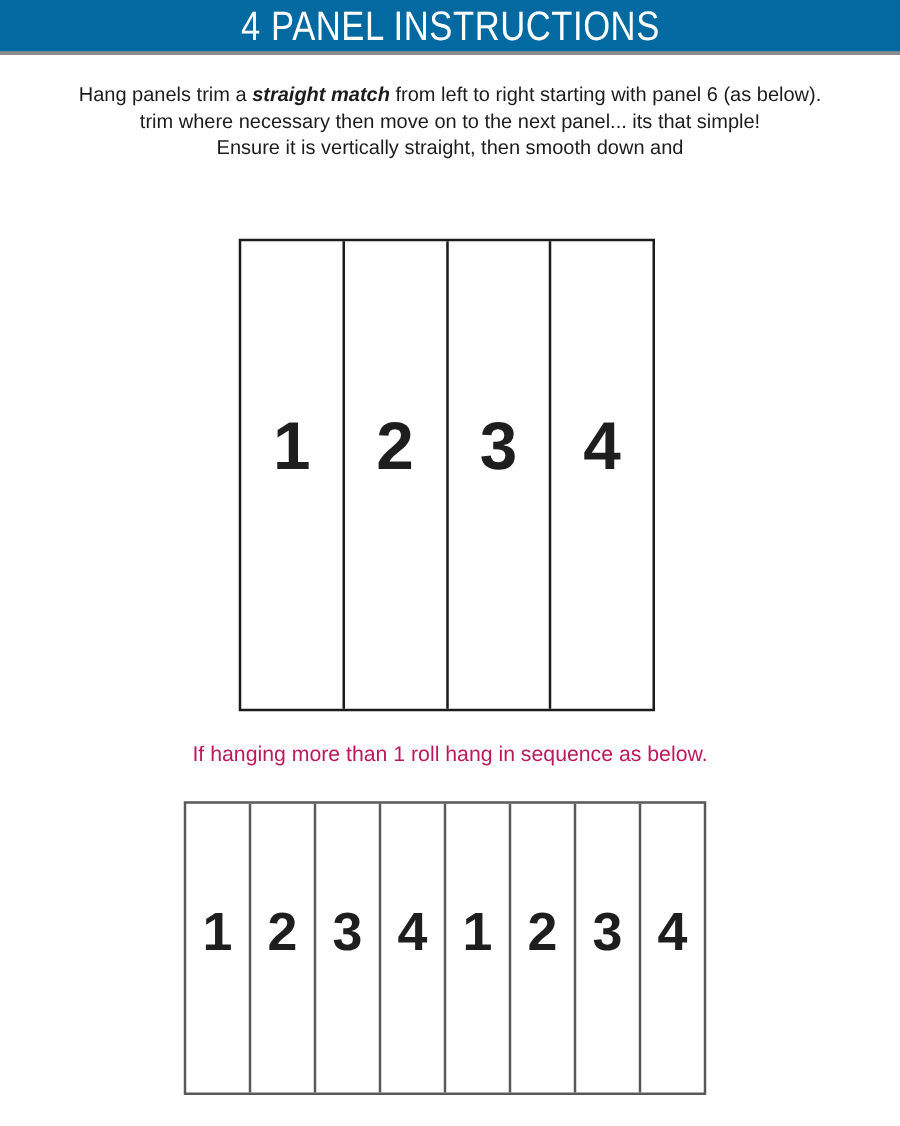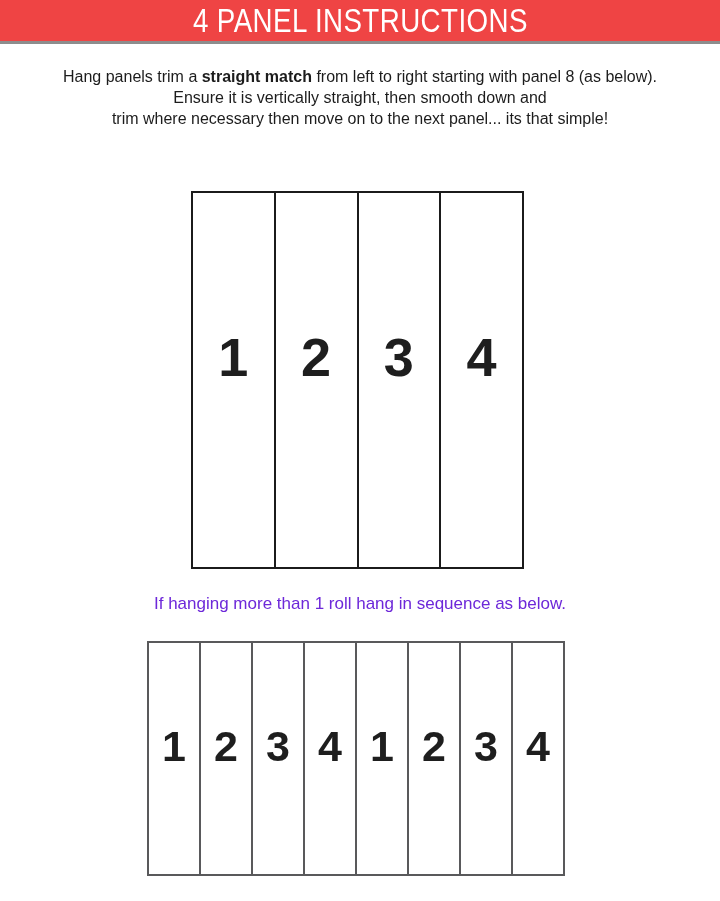--- a/index.html
+++ b/index.html
@@ -9,21 +9,21 @@
     height: 901px;
     background: #ffffff;
     font-family: "Liberation Sans", sans-serif;
     overflow: hidden;
   }
   .header {
     position: absolute;
     top: 0; left: 0; right: 0;
     height: 44px;
     box-sizing: border-box;
-    background: #ef4444;
+    background: #0369a1;
     border-bottom: 3px solid #8d8d8d;
     display: flex;
     align-items: center;
     justify-content: center;
   }
   .title {
     display: inline-block;
     color: #ffffff;
     font-size: 33px;
     font-weight: 400;
@@ -34,21 +34,21 @@
   }
   .intro {
     position: absolute;
     top: 66px; left: 0; right: 0;
     text-align: center;
     font-size: 16px;
     line-height: 21px;
     color: #1c1c1c;
   }
   .intro .line { display: block; }
-  .intro b { font-weight: bold; }
+  .intro b { font-weight: bold; font-style: italic; }
   .diagram1 {
     position: absolute;
     left: 191px; top: 191px;
     width: 333px; height: 378px;
     box-sizing: border-box;
     border: 2px solid #1b1b1b;
     display: flex;
     background: #ffffff;
   }
   .diagram1 .panel {
@@ -64,21 +64,21 @@
   .diagram1 .num {
     font-size: 54px;
     font-weight: 600;
     color: #1e1e1e;
   }
   .caption {
     position: absolute;
     top: 594px; left: 0; right: 0;
     text-align: center;
     font-size: 17px;
-    color: #6d28d9;
+    color: #be185d;
   }
   .diagram2 {
     position: absolute;
     left: 147px; top: 641px;
     width: 418px; height: 235px;
     box-sizing: border-box;
     border: 2px solid #59595b;
     display: flex;
     background: #ffffff;
   }
@@ -101,23 +101,23 @@
 </head>
 <body>
 
 <div class="sheet">
 
   <div class="header">
     <span class="title">4 PANEL INSTRUCTIONS</span>
   </div>
 
   <div class="intro">
-    <span class="line"><span>Hang panels trim a </span><b>straight match</b><span> from left to right starting with panel 8 (as below).</span></span>
+    <span class="line"><span>Hang panels trim a </span><b>straight match</b><span> from left to right starting with panel 6 (as below).</span></span>
+    <span class="line">trim where necessary then move on to the next panel... its that simple!</span>
     <span class="line">Ensure it is vertically straight, then smooth down and</span>
-    <span class="line">trim where necessary then move on to the next panel... its that simple!</span>
   </div>
 
   <div class="diagram1">
     <div class="panel">
       <span class="num">1</span>
     </div>
     <div class="panel">
       <span class="num">2</span>
     </div>
     <div class="panel">

